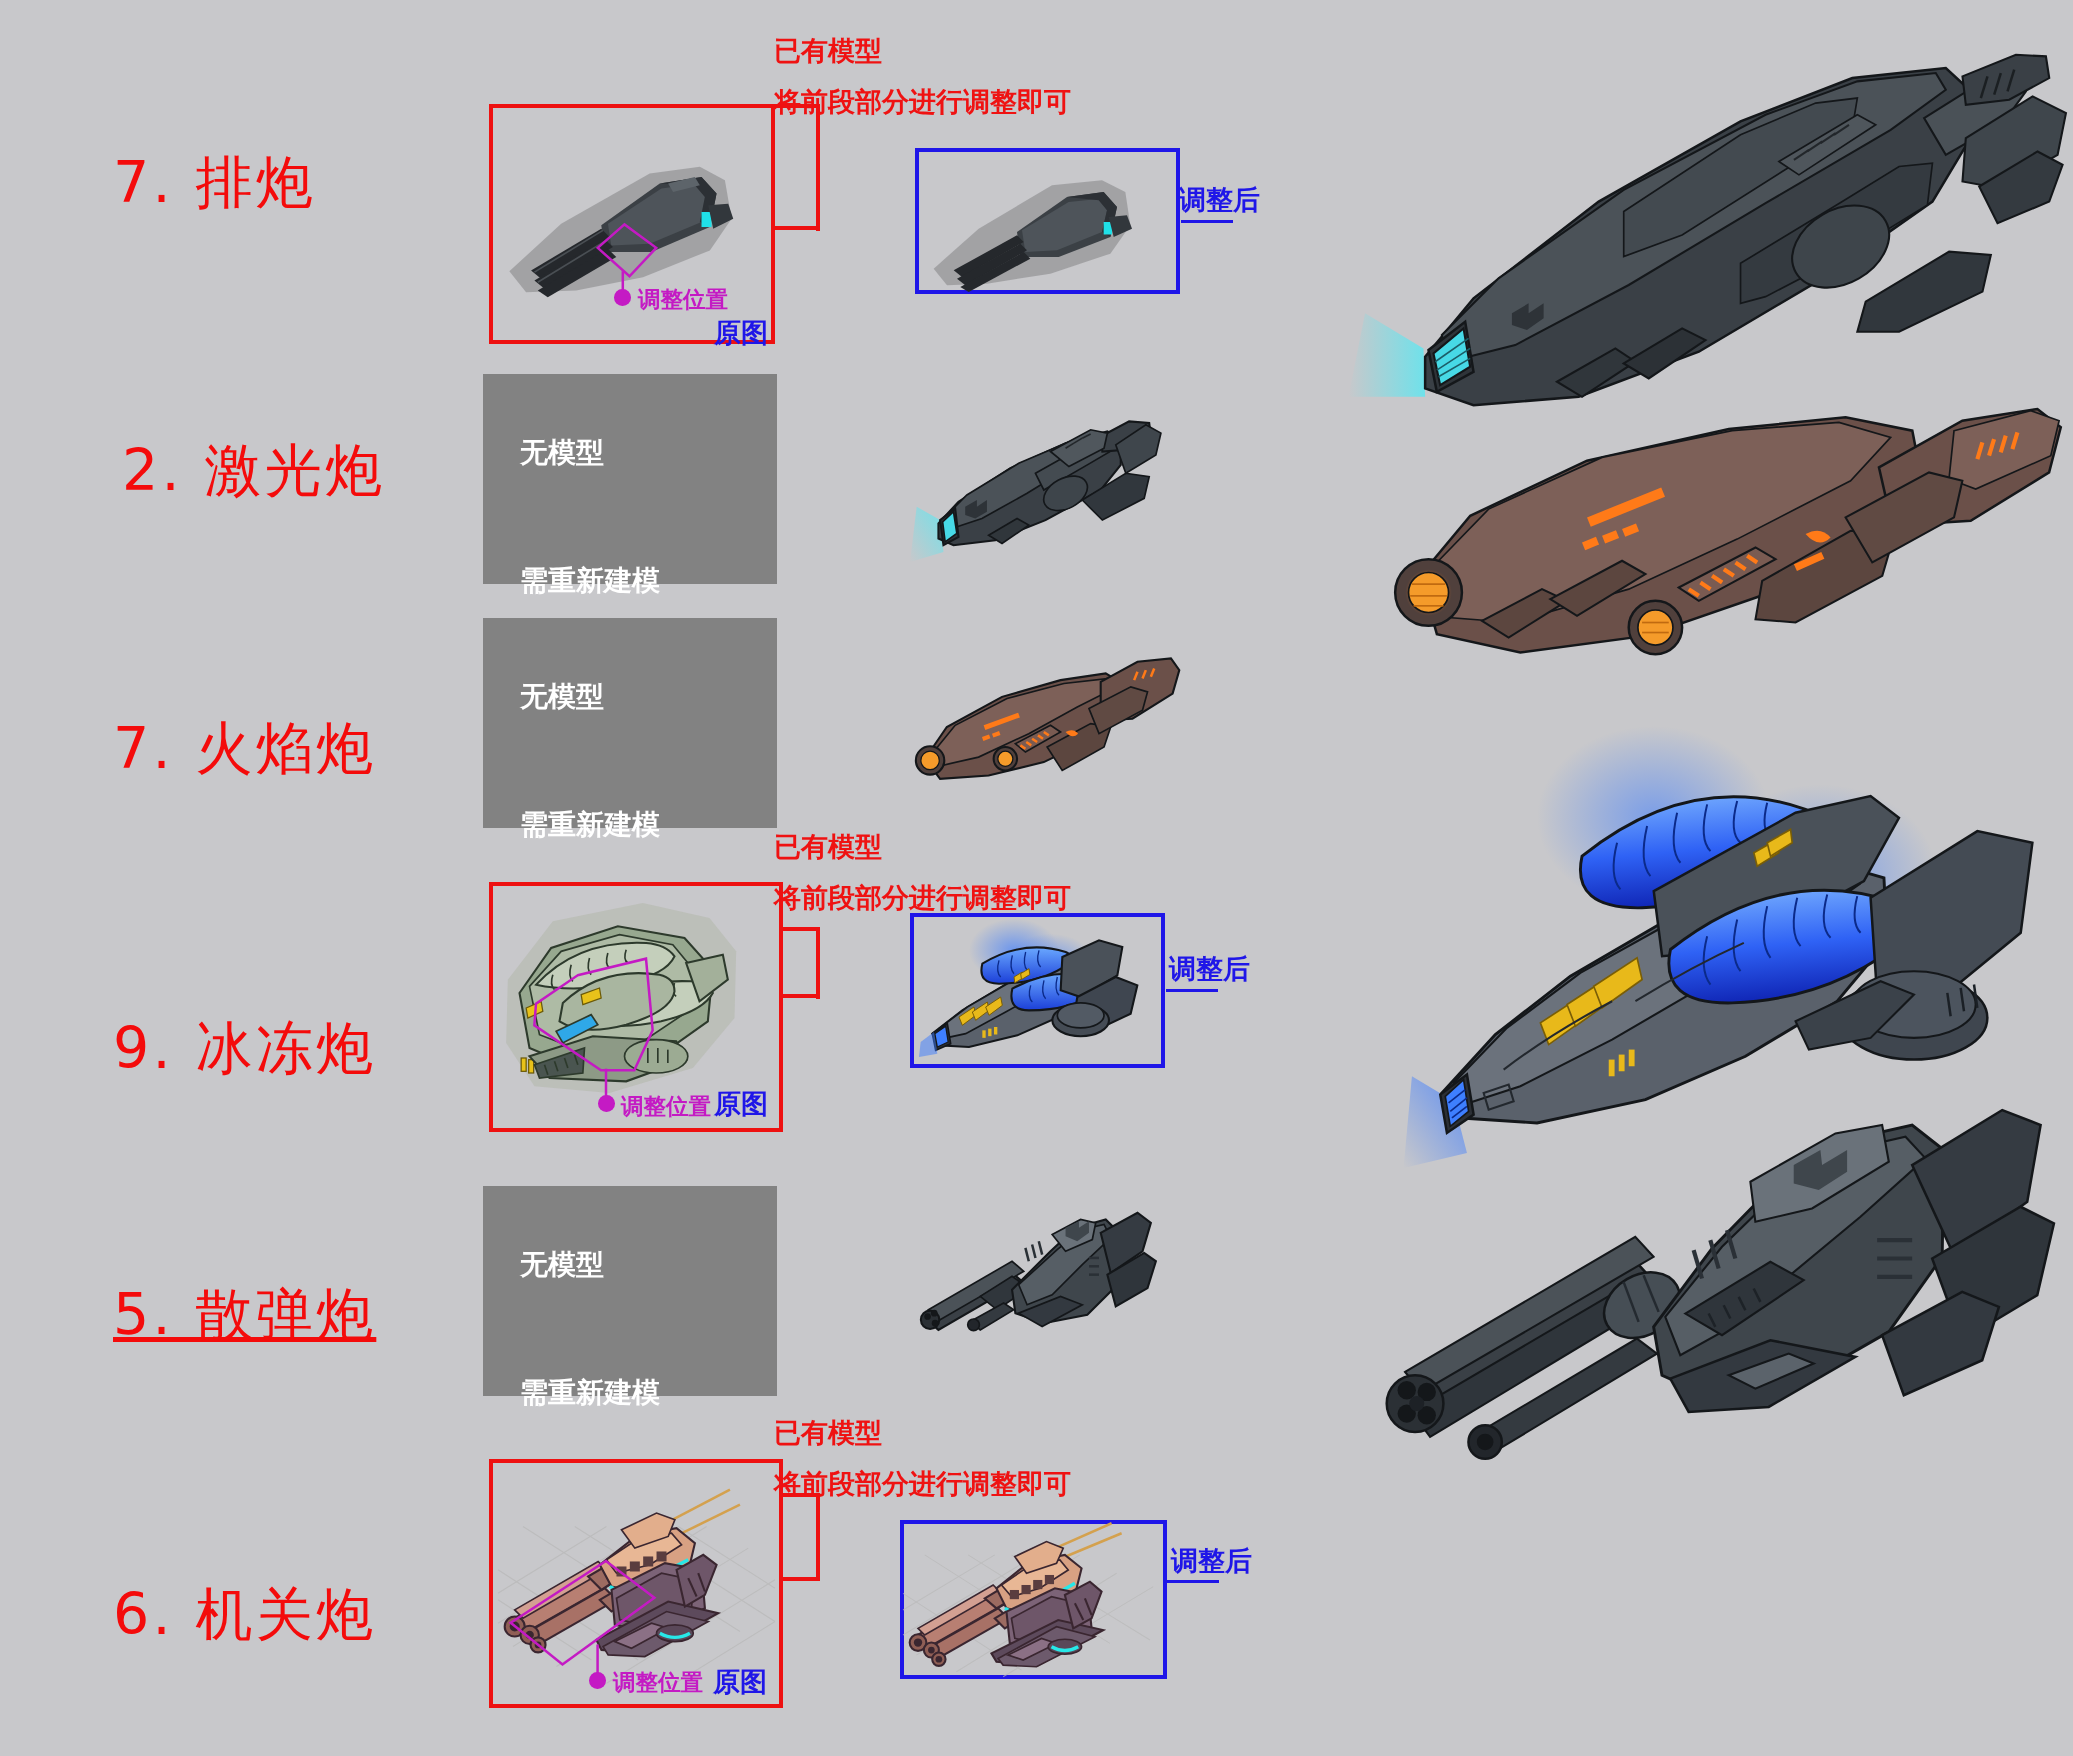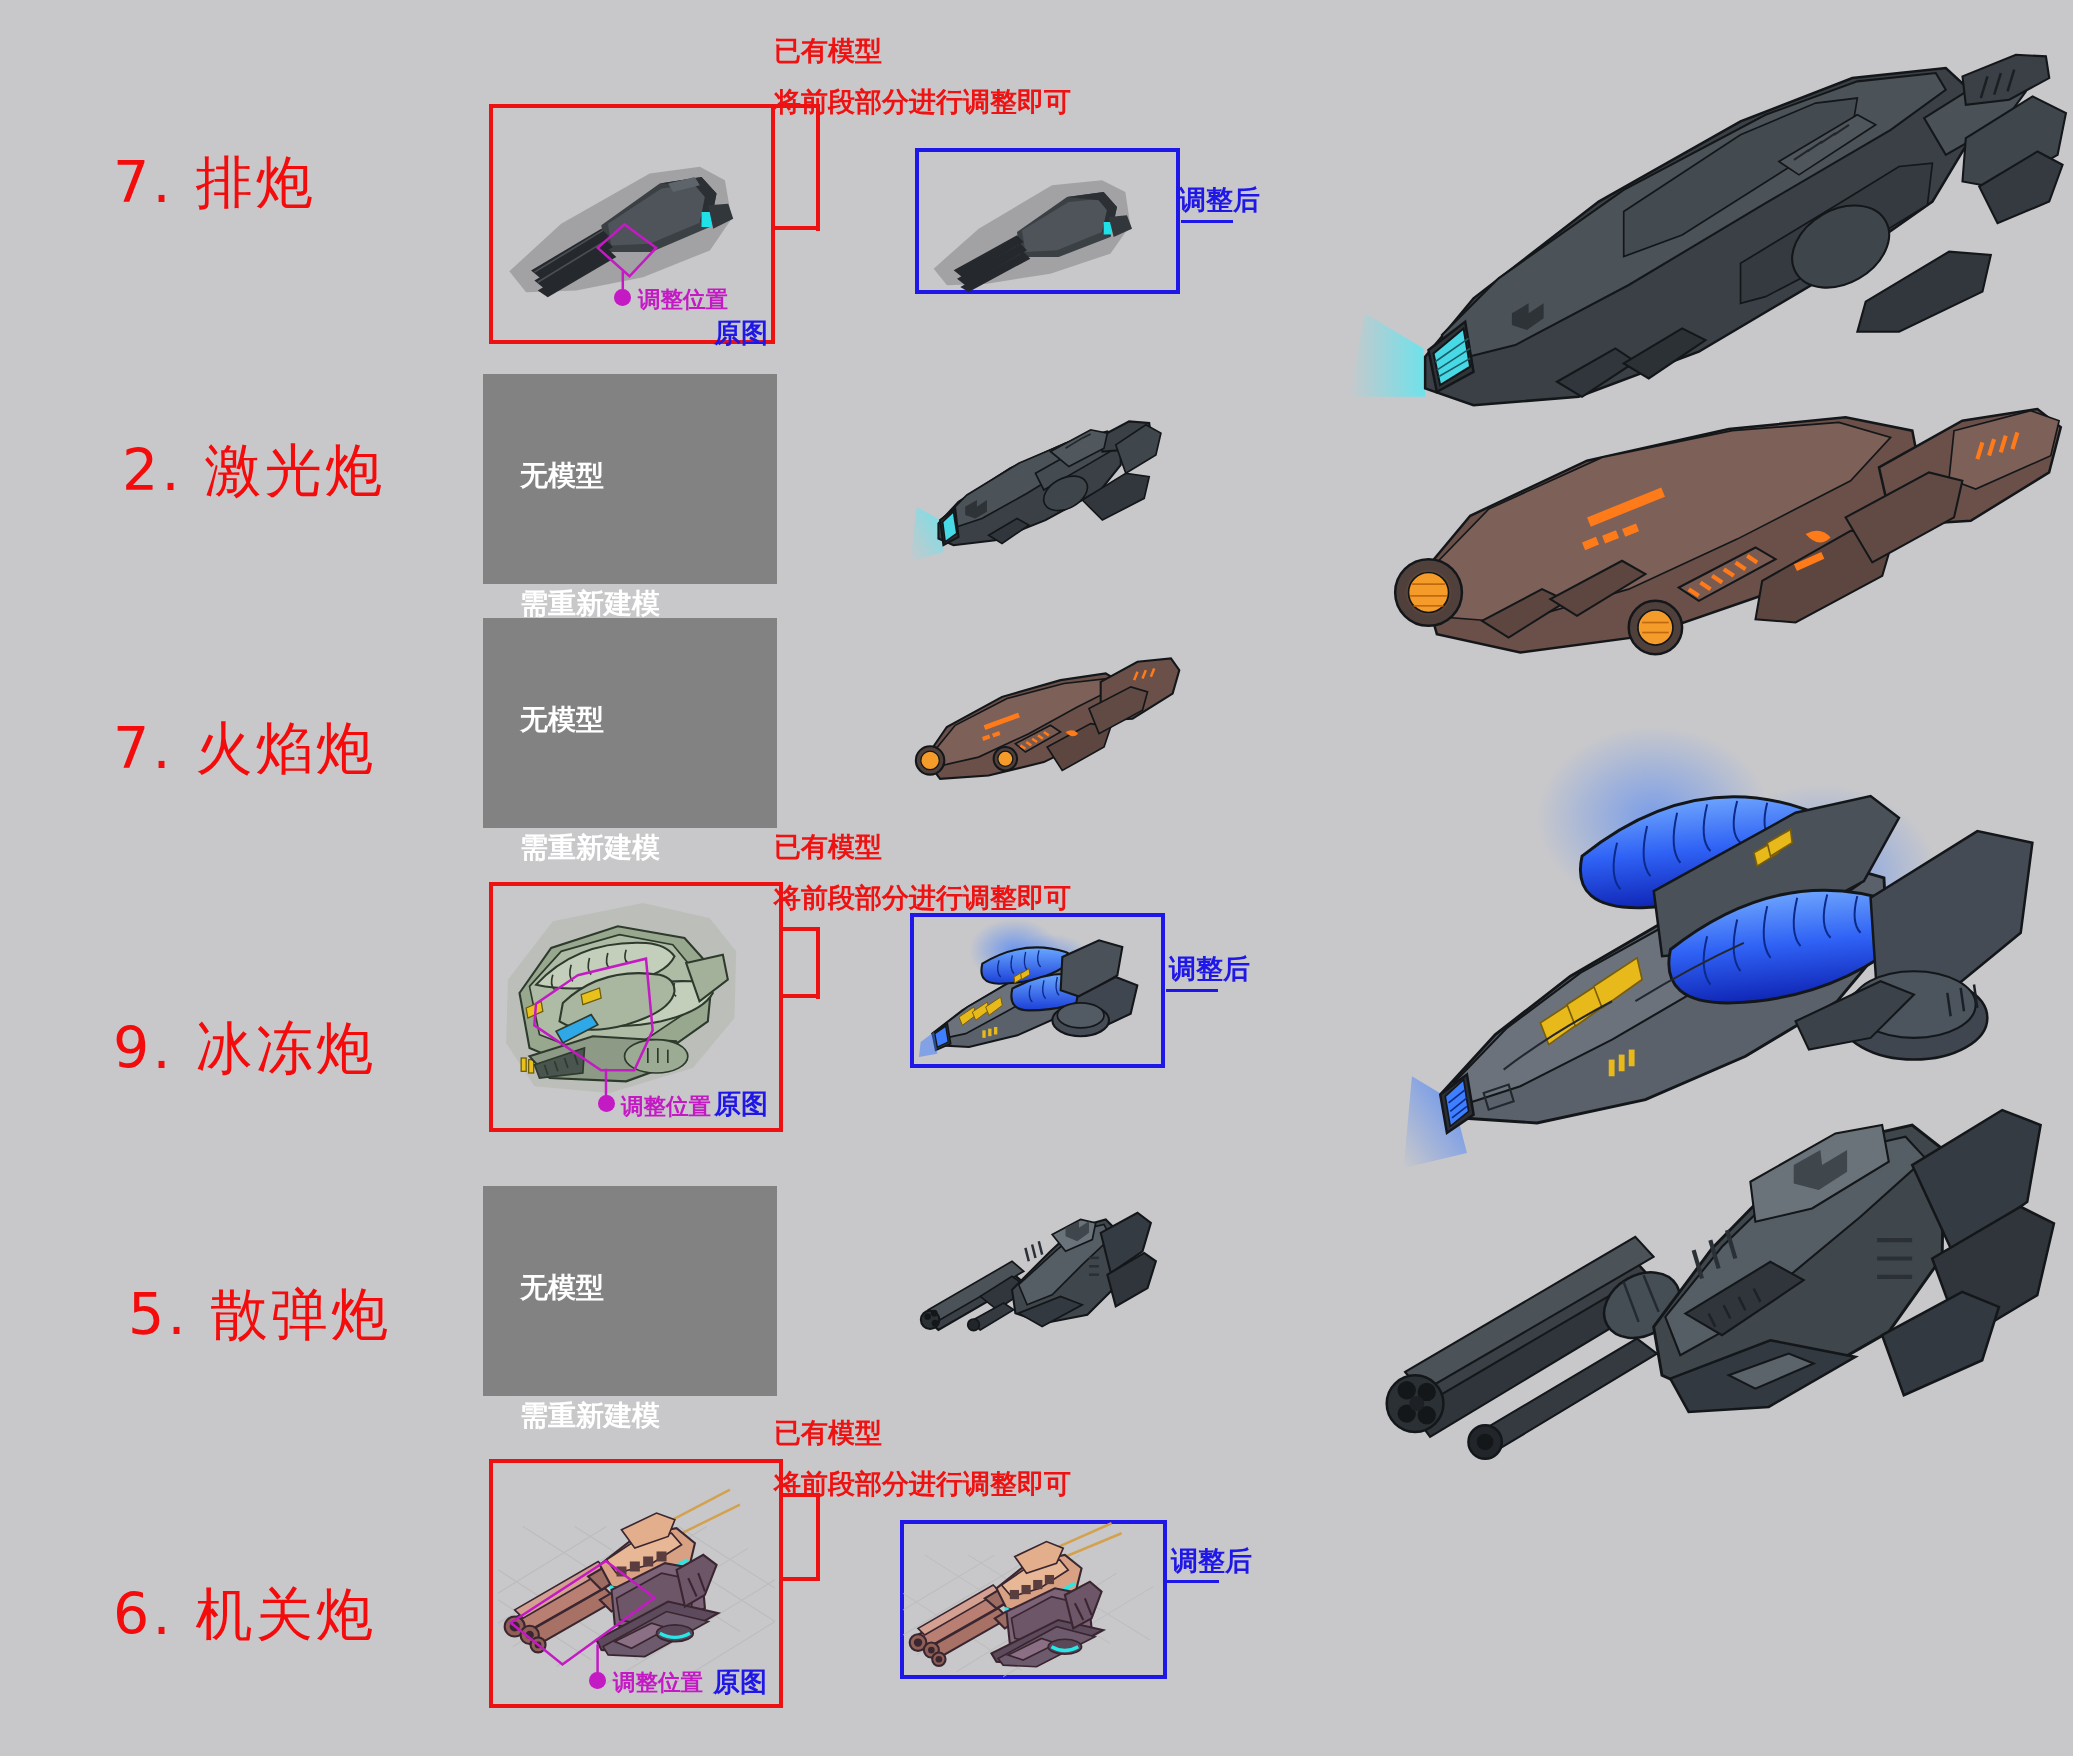--- a/index.html
+++ b/index.html
@@ -49,21 +49,21 @@
   
   .red-box{border:4.2px solid #ee1111;box-sizing:border-box;}
   .blue-box{border:4.2px solid #1f16e8;box-sizing:border-box;}
 
   
   .nomodel{
     background:#828282;
     color:#ffffff;
     font-size:28px;
     box-sizing:border-box;
-    padding:88px 0 0 37px;
+    padding:65px 0 0 37px;
     line-height:1;
   }
   .nomodel .l2{margin-top:100px;}
 
   
   .ln-red{background:#ee1111;position:absolute;}
   .ln-blue{background:#1f16e8;position:absolute;}
   .dot-mag{
     position:absolute;width:16.7px;height:16.7px;border-radius:50%;
     background:#c41ac4;
@@ -551,21 +551,21 @@
         <rect x="270" y="388" width="7" height="20"></rect>
       </g>
       <g stroke="#23282e" stroke-width="2.5" fill="none">
         <path d="M120,412 q58,-44 130,-82"></path>
         <path d="M278,330 q68,-42 130,-70"></path>
         <path d="M96,440 l30,-10 l6,20 l-30,10z"></path>
       </g>
     </svg>
   </div>
 
-  <div class="abs cat-label" style="left:128px;top:1286px;">5. 散弹炮</div>
+  <div class="abs cat-label" style="left:113px;top:1286px;text-decoration:underline;">5. 散弹炮</div>
 
   <div class="abs nomodel" style="left:483px;top:1186px;width:294px;height:210px;">
     <div>无模型</div>
     <div class="l2">需重新建模</div>
   </div>
 
   <div class="art" style="left:910px;top:1196px;width:276px;height:159px;">
     <svg viewBox="0 0 330 190">
 
       <polygon points="18,146 118,88 134,102 34,160" fill="#3a4046" stroke="#14171a" stroke-width="2.5"></polygon>

